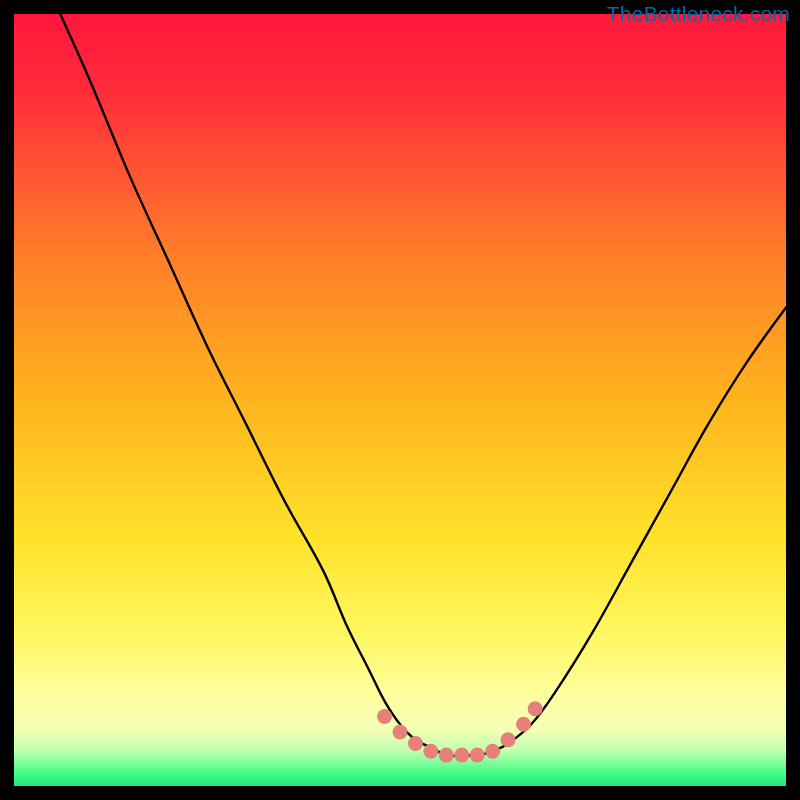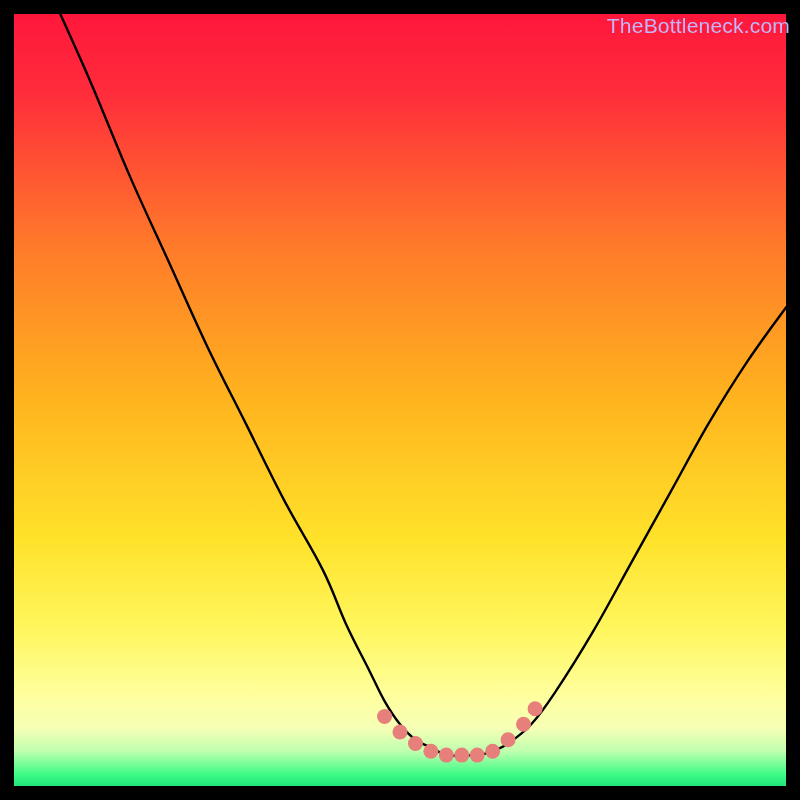--- a/index.html
+++ b/index.html
@@ -23,25 +23,24 @@
     position: absolute;
     left: 0;
     top: 0;
     width: 772px;
     height: 772px;
   }
   .watermark {
     position: absolute;
     top: 2px;
     right: 10px;
-    color: #c4b5fd;
+    color: #0369a1;
     font-size: 21px;
     font-weight: 400;
     letter-spacing: 0.2px;
-    margin-top: 12px;
   }
 </style>
 </head>
 <body>
 
 <div class="frame">
   <svg class="plot" viewBox="0 0 772 772" preserveAspectRatio="none">
     <defs>
       <linearGradient id="bg-grad" x1="0" y1="0" x2="0" y2="1">
         <stop offset="0" stop-color="#ff173b"></stop>

